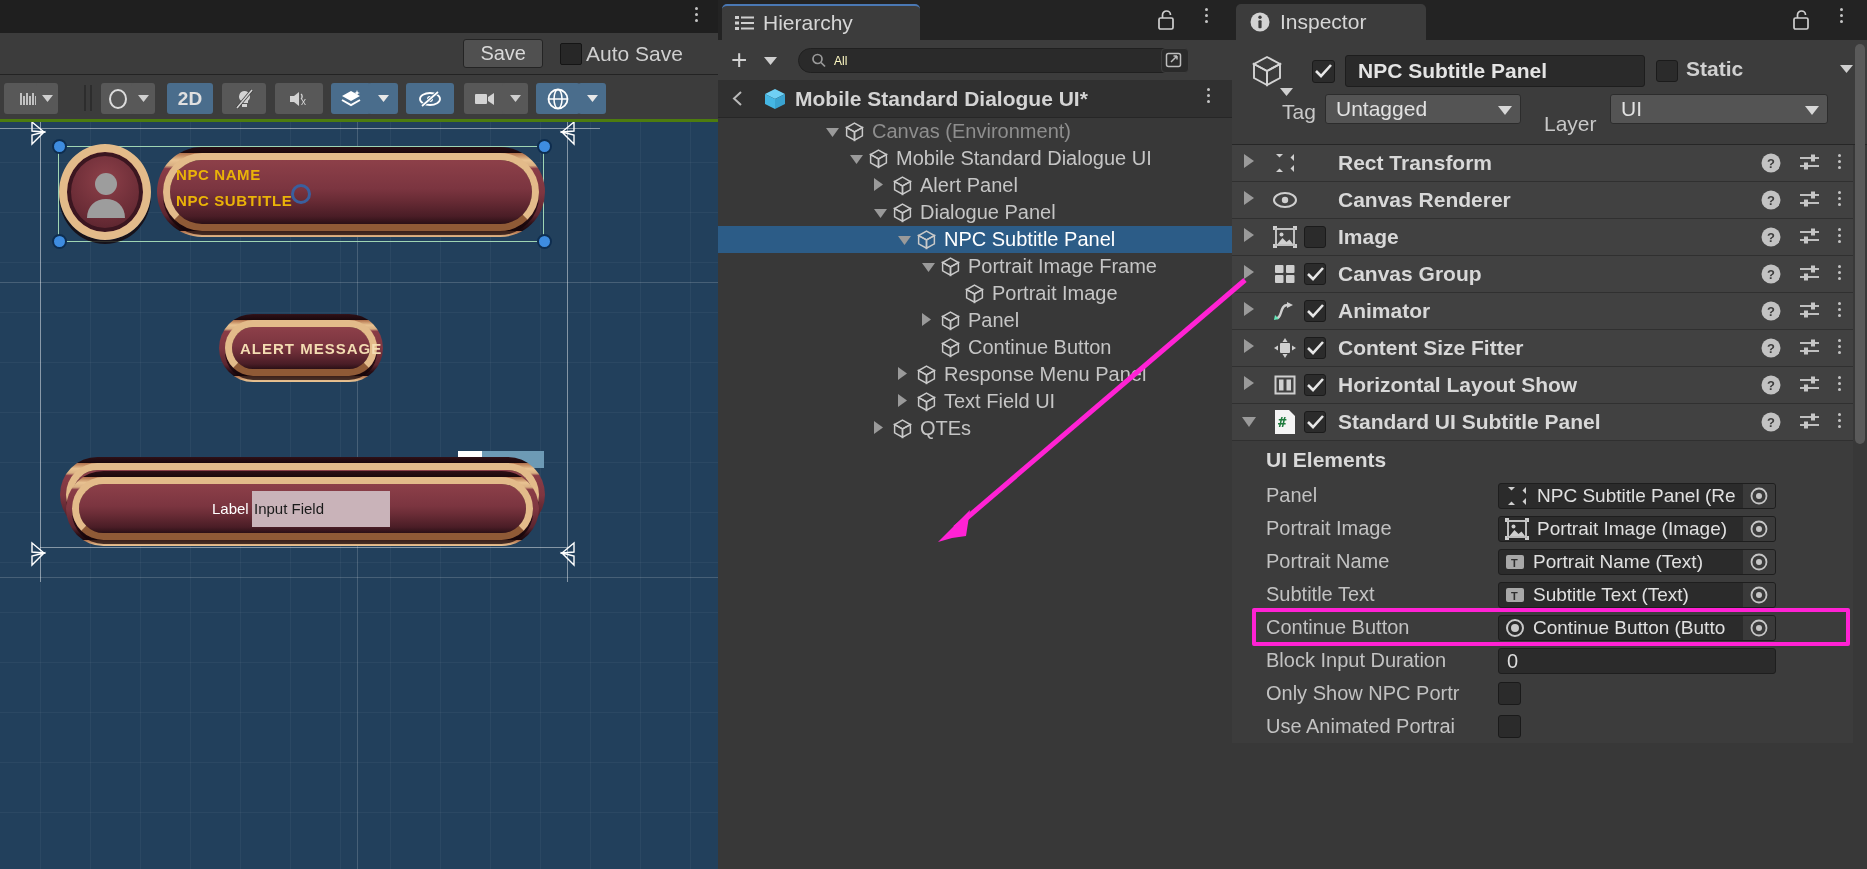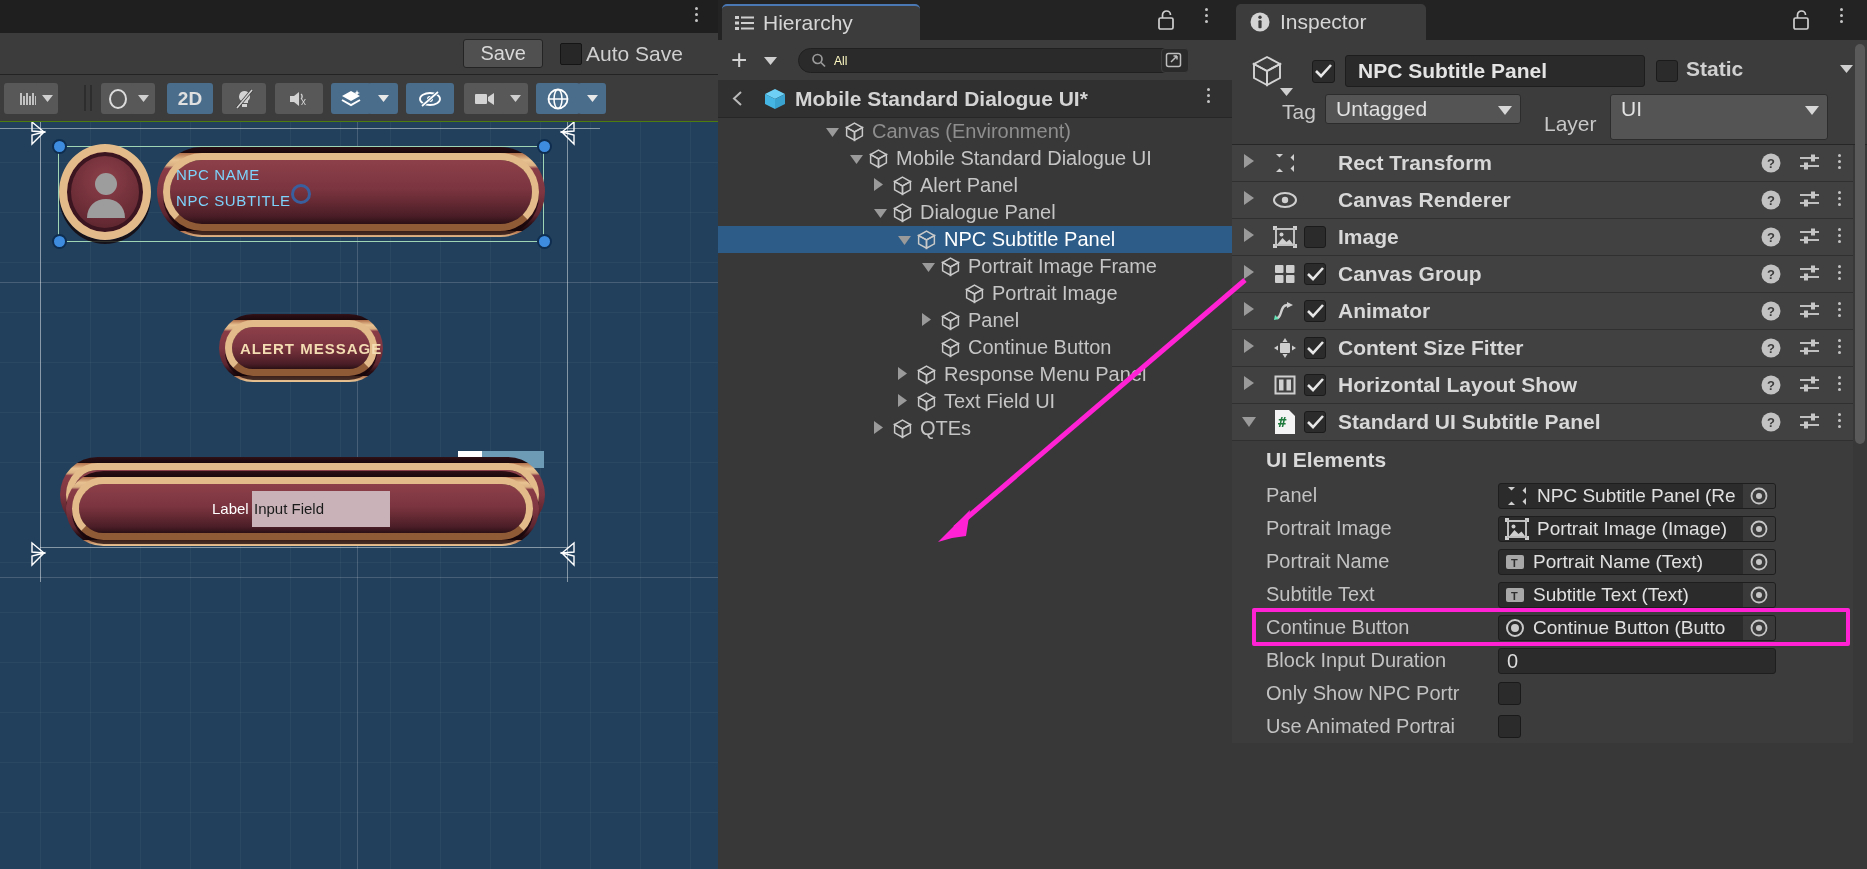--- a/index.html
+++ b/index.html
@@ -23,21 +23,21 @@
     position: absolute; right: 175px; top: 6px; height: 29px; padding: 0 16px;
     background: #505050; border: 1px solid #242424; border-radius: 3px; color: #d8d8d8;
     font-size: 20px; line-height: 27px; text-align: center;
   }
   #autosave-check {
     position: absolute; right: 136px; top: 10px; width: 22px; height: 22px;
     background: #272727; border: 1px solid #151515; border-radius: 2px;
   }
   #autosave-label { position: absolute; right: 0px; top: 9px; width: 132px; color: #cfcfcf; font-size: 21px; }
 
-  #scene-toolbar2 { position: absolute; left: 0; top: 75px; width: 718px; height: 47px; background: #3c3c3c; border-bottom: 1px solid #4d7c0f; }
+  #scene-toolbar2 { position: absolute; left: 0; top: 75px; width: 718px; height: 47px; background: #3c3c3c; border-bottom: 3px solid #4d7c0f; }
   .tb-btn {
     position: absolute; top: 8px; height: 31px; background: #585858; border-radius: 3px;
     display: flex; align-items: center; justify-content: center; color: #e0e0e0; font-size: 17px;
   }
   .tb-btn.blue { background: #4a6d8c; }
   .tb-sep { position: absolute; top: 10px; width: 2px; height: 26px; background: #2d2d2d; }
 
   
   #scene-canvas { position: absolute; left: 0; top: 122px; width: 718px; height: 747px; background: #22405c; overflow: hidden; }
   .grid-v { position: absolute; top: 0; bottom: 0; width: 1px; background: rgba(255,255,255,0.045); }
@@ -65,21 +65,21 @@
     border-bottom-color: #8f5a36;
     box-shadow: 0 4px 0 rgba(20,6,10,0.75);
   }
   .portrait-circle {
     position: absolute; border-radius: 50%;
     background: radial-gradient(circle at 50% 35%, #8d4049, #6a2c36 60%, #4a1d26 100%);
     border: 8px solid #e3bb8a;
     box-shadow: 0 4px 0 rgba(20,6,10,0.8), inset 0 0 0 4px #3b1620;
   }
   .portrait-person { position: absolute; }
-  .npc-text { position: absolute; color: #7dd3fc; font-size: 15px; font-weight: normal; letter-spacing: 0.6px; }
+  .npc-text { position: absolute; color: #eab308; font-size: 15px; font-weight: bold; letter-spacing: 0.6px; }
   .alert-text { position: absolute; color: #f3dcb2; font-size: 15px; font-weight: bold; letter-spacing: 1px; }
   #continue-ring { position: absolute; width: 20px; height: 20px; border: 3px solid #3a5f9e; border-radius: 50%; }
 
   
   #hier-panel { position: absolute; left: 718px; top: 0; width: 514px; height: 869px; background: #383838; }
   #hier-tab {
     position: absolute; left: 4px; top: 4px; width: 198px; height: 36px;
     background: #3c3c3c; border-top: 2px solid #4a78b4; border-radius: 5px 5px 0 0;
     display: flex; align-items: center; padding-left: 13px; gap: 8px;
   }
@@ -144,21 +144,21 @@
   #static-label { position: absolute; left: 454px; top: 17px; color: #d0d0d0; font-size: 21px; font-weight: bold; }
   #static-caret { position: absolute; right: 14px; top: 25px; }
   #tag-label { position: absolute; left: 50px; top: 60px; color: #c8c8c8; font-size: 21px; }
   #tag-dd {
     position: absolute; left: 93px; top: 54px; width: 196px; height: 30px;
     background: #545454; border: 1px solid #2c2c2c; border-radius: 3px; color: #e2e2e2;
     font-size: 21px; padding-left: 10px; line-height: 28px;
   }
   #layer-label { position: absolute; left: 312px; top: 60px; color: #c8c8c8; font-size: 21px; margin-top: 12px; }
   #layer-dd {
-    position: absolute; left: 378px; top: 54px; width: 218px; height: 46px;
+    position: absolute; left: 378px; top: 54px; width: 218px; height: 30px;
     background: #545454; border: 1px solid #2c2c2c; border-radius: 3px; color: #e2e2e2;
     font-size: 21px; padding-left: 10px; line-height: 28px;
   }
   .dd-caret { position: absolute; right: 8px; top: 11px; }
 
   .comp-row {
     position: relative; height: 37px; background: #414141;
     border-bottom: 1px solid #303030; display: flex; align-items: center;
   }
   .comp-caret { width: 34px; text-align: center; }

